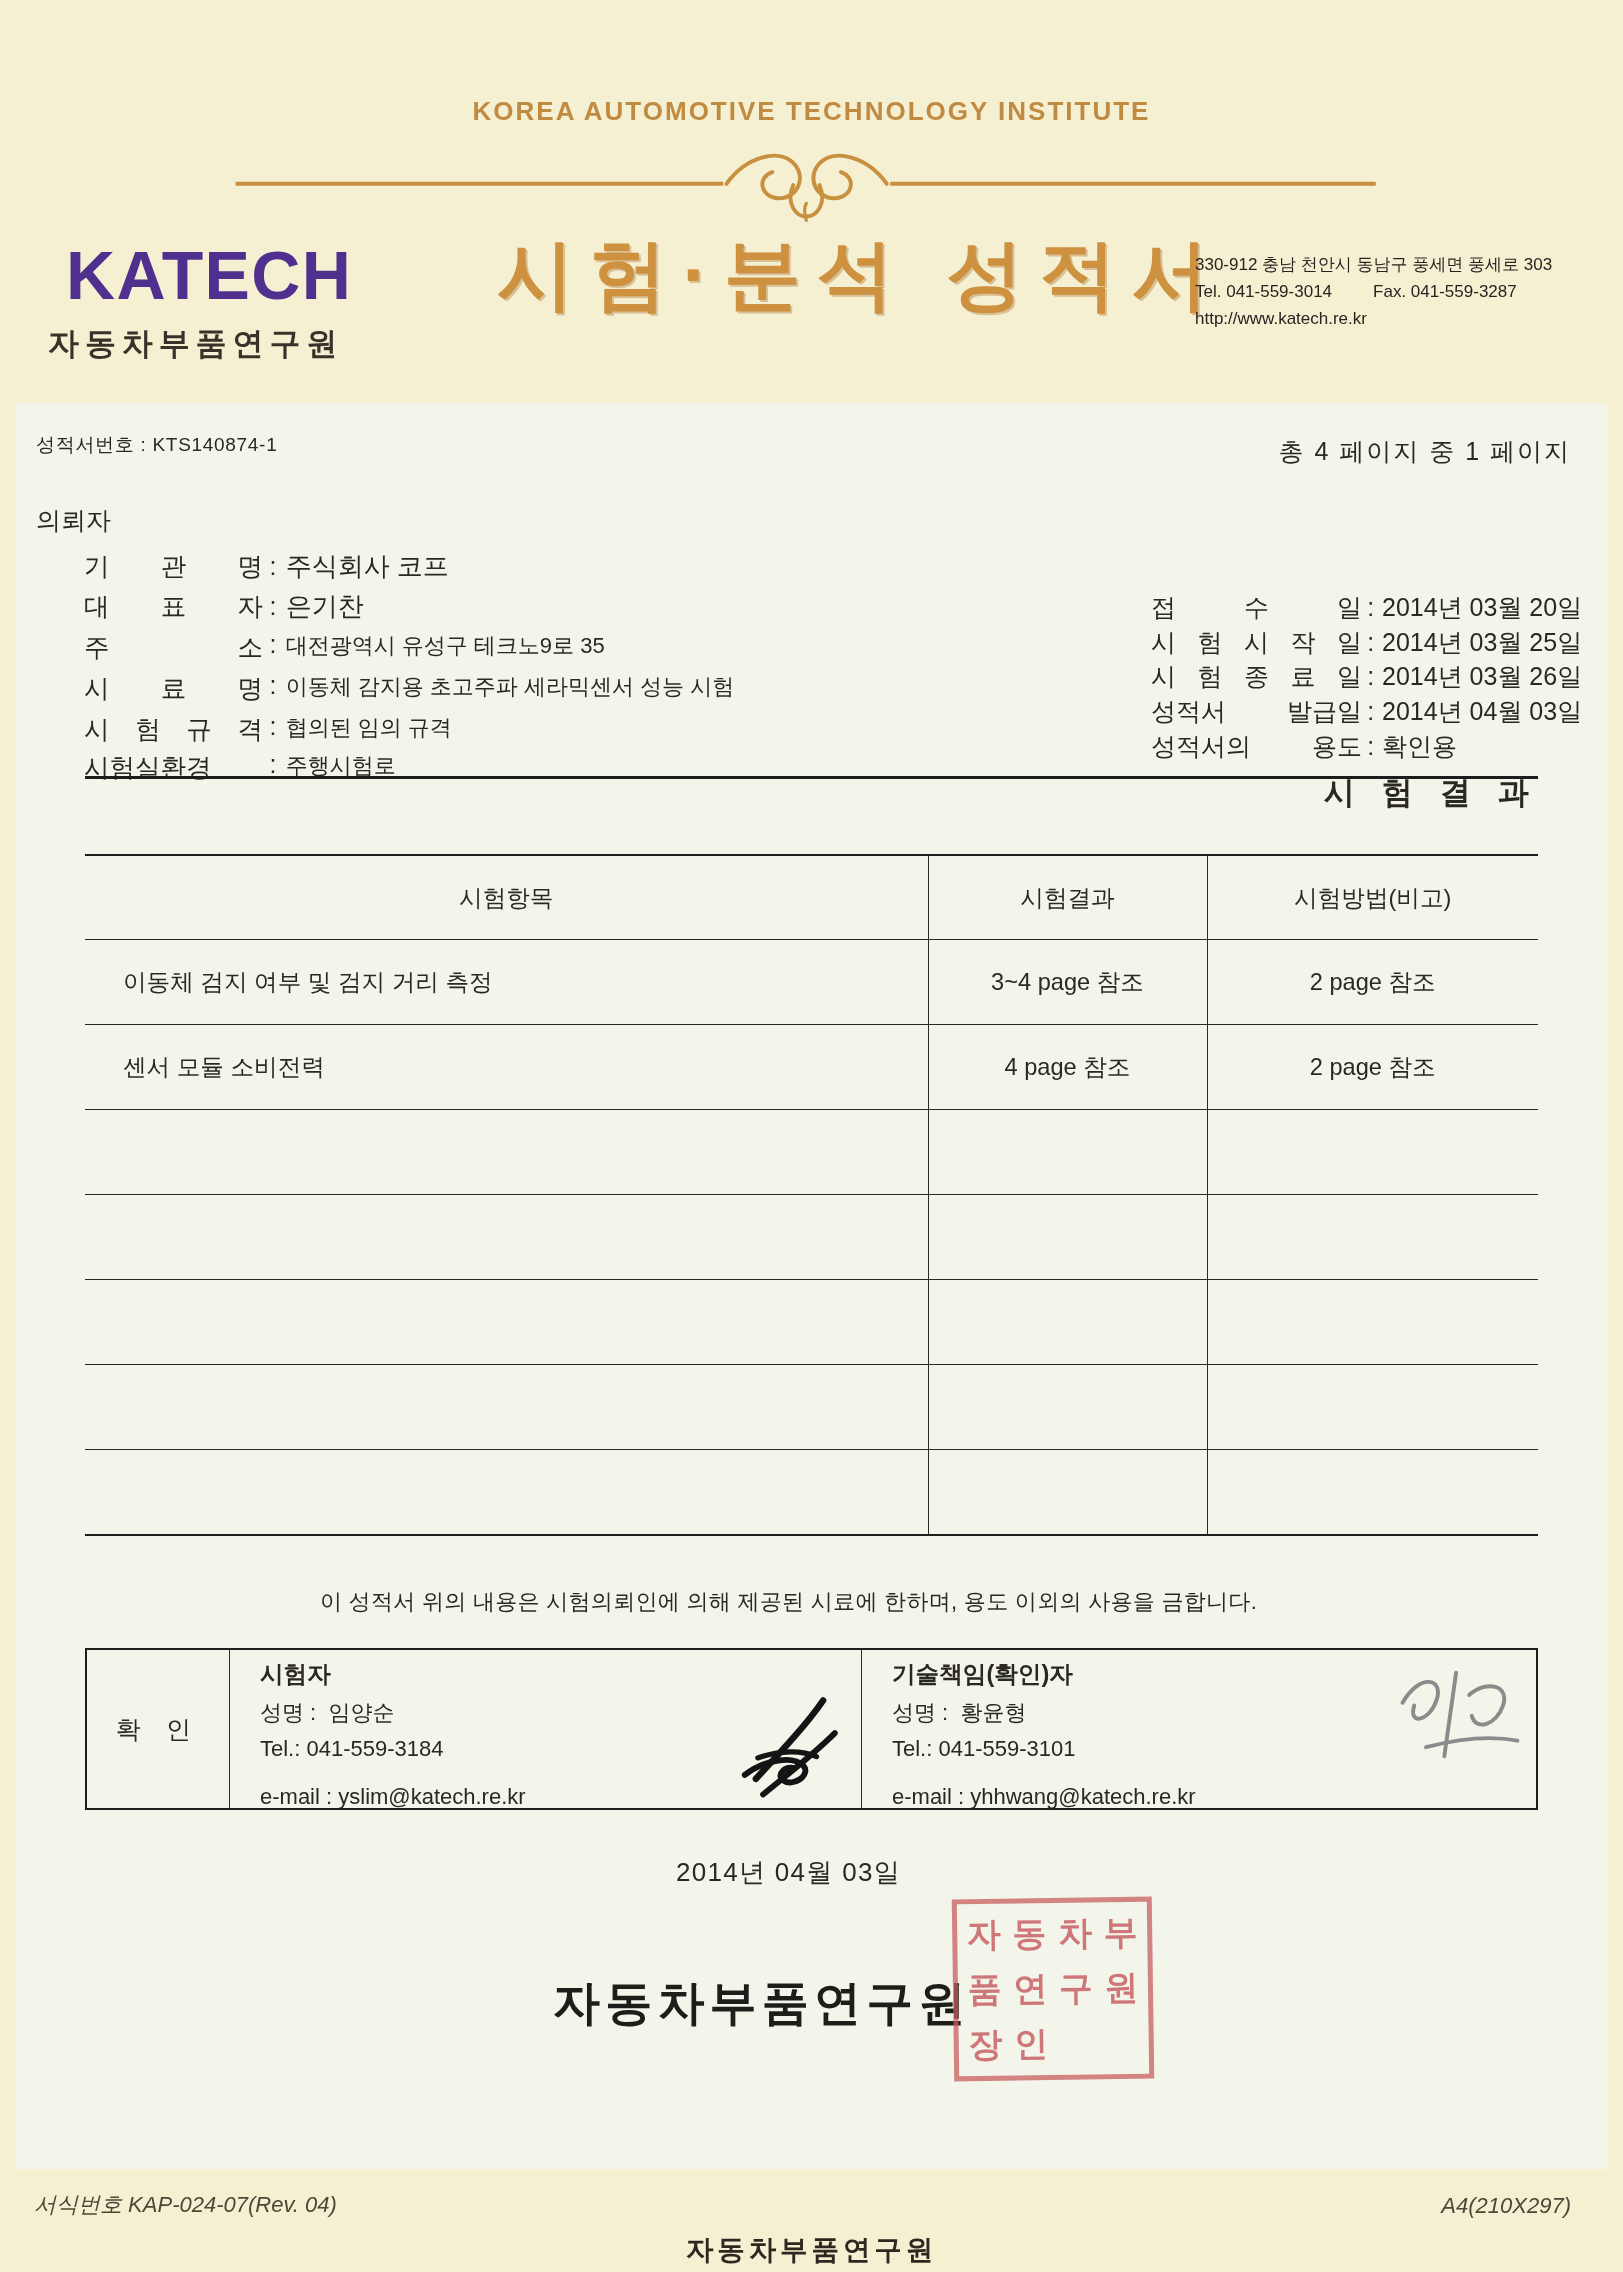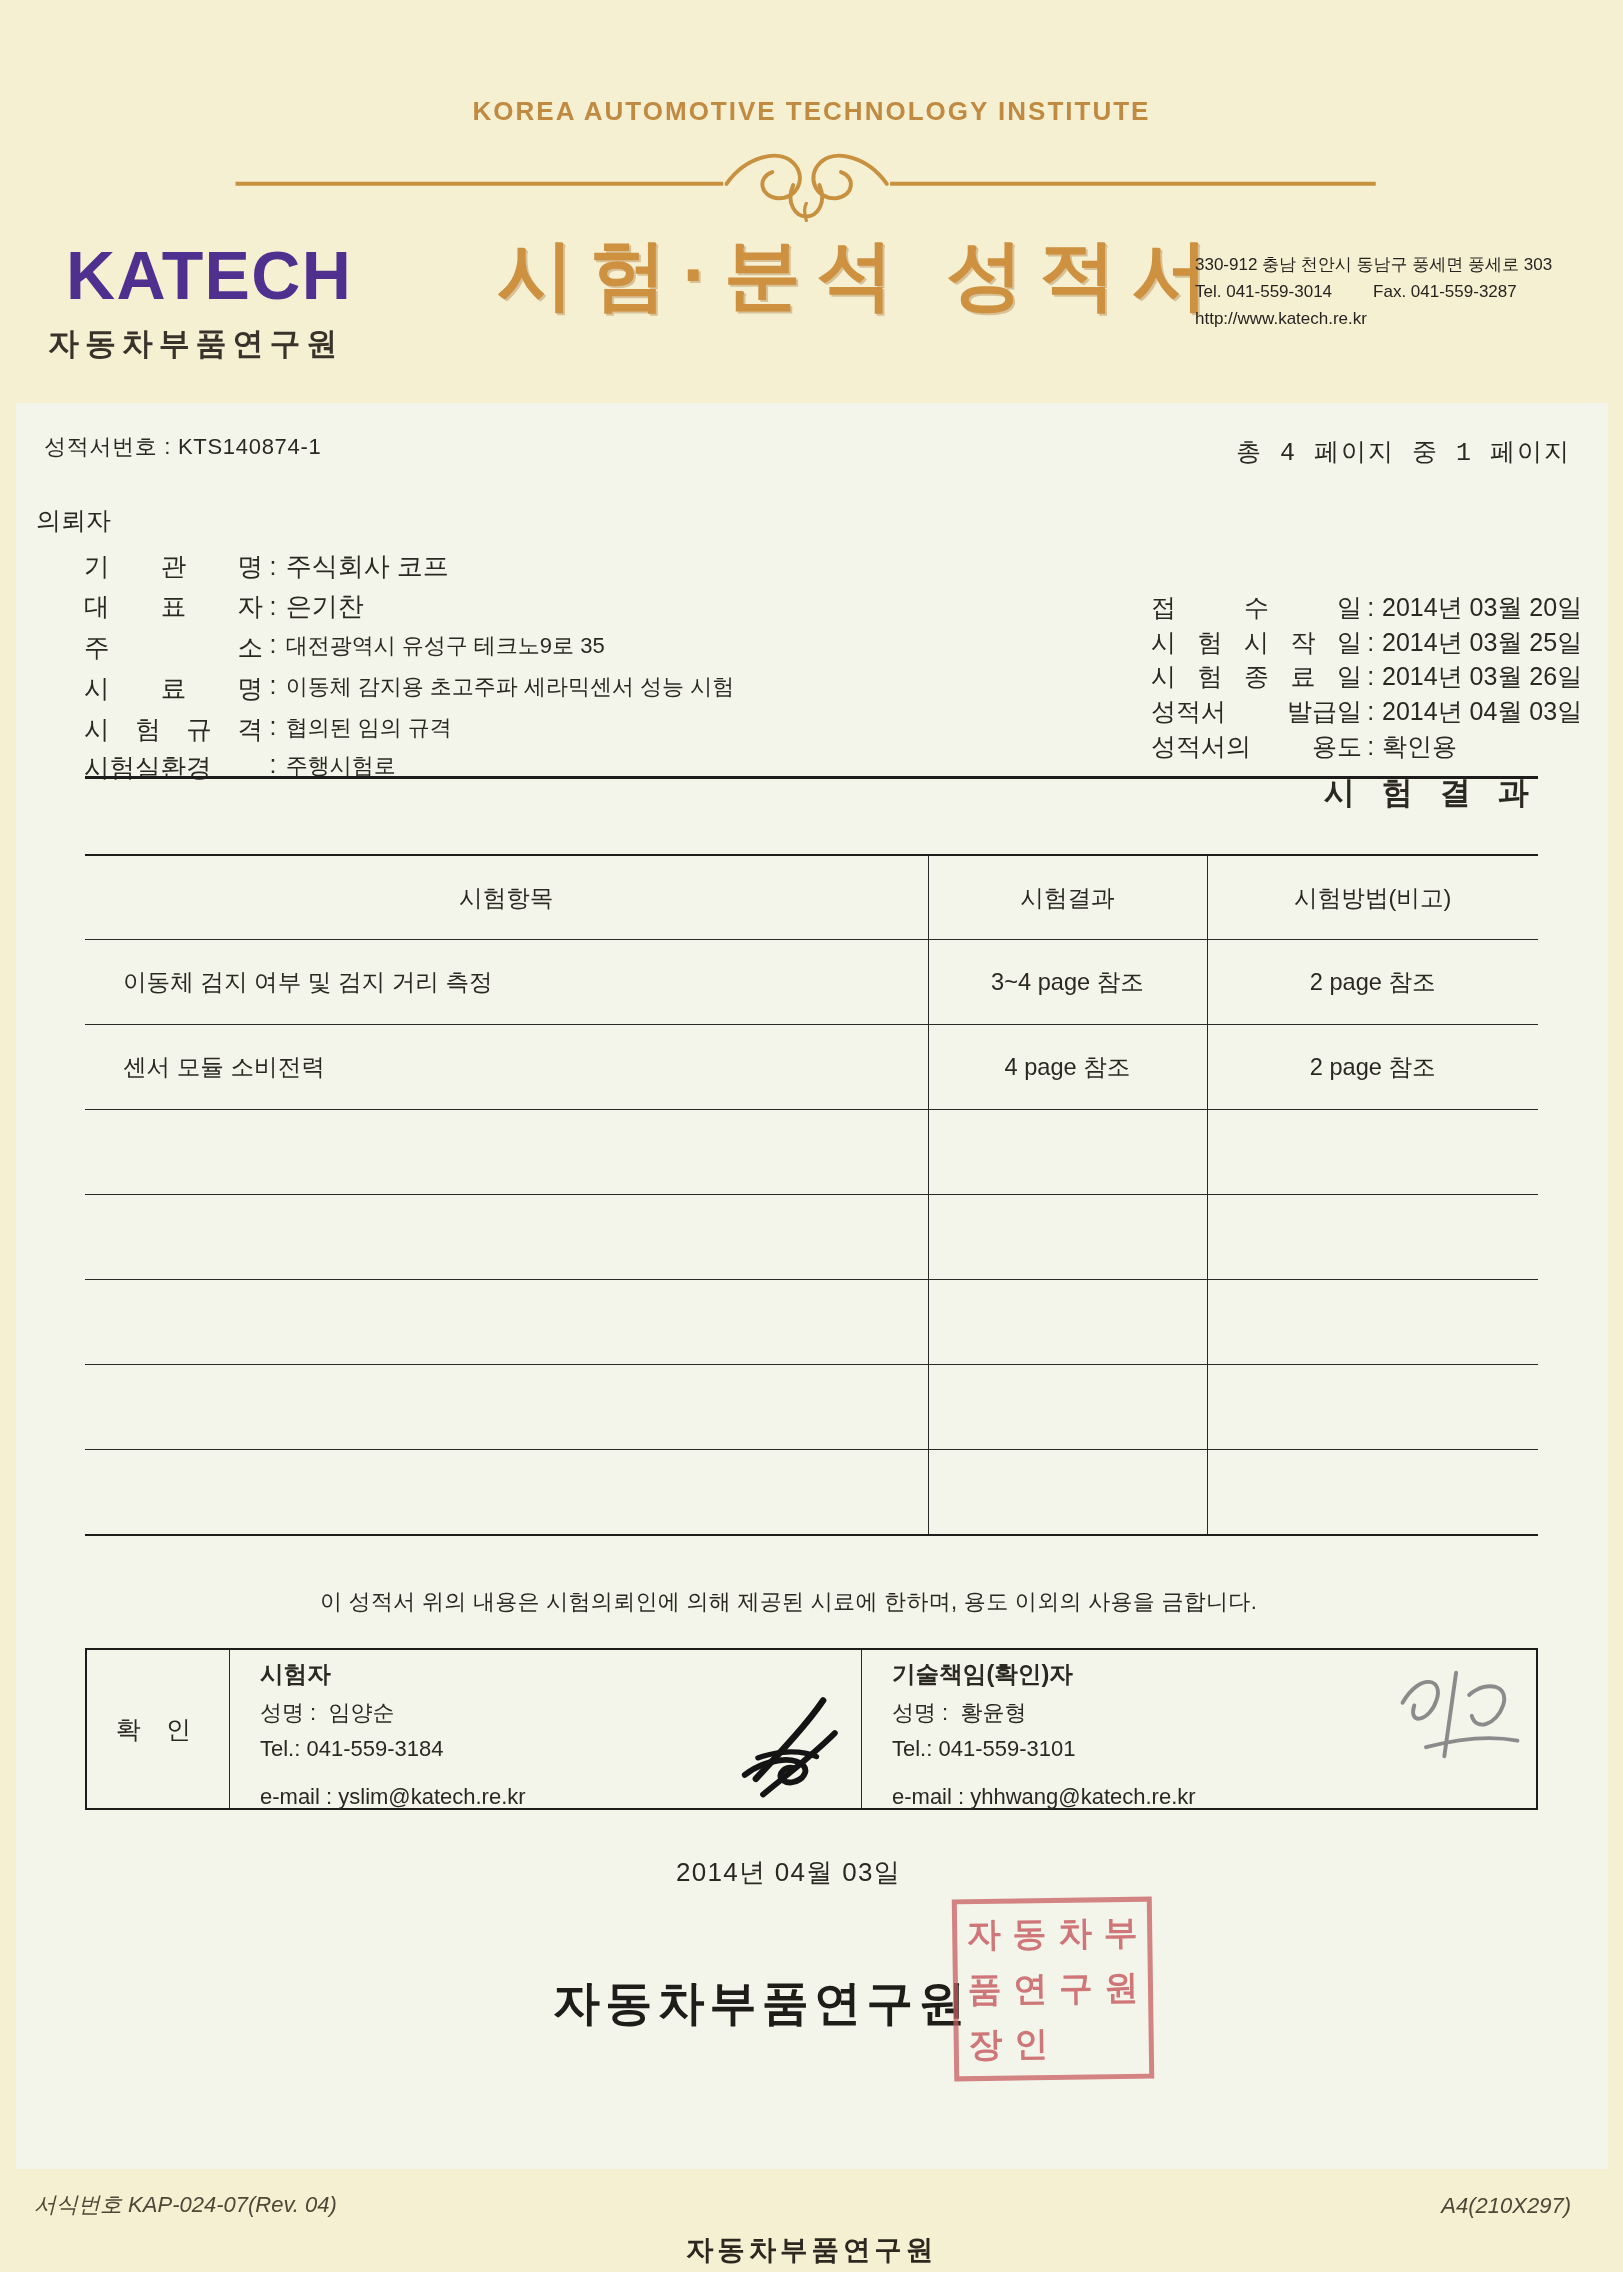--- a/index.html
+++ b/index.html
@@ -32,22 +32,22 @@
   }
   .gold-title{
     left:497px;top:224px;width:641px;text-align:center;
     font-size:77px;font-weight:bold;letter-spacing:15.7px;
     color:#cd9140;text-shadow:2px 2px 0 rgba(160,106,40,.35);
     white-space:nowrap;
   }
   .addr{left:1195px;top:251px;font-size:17px;line-height:27px;color:#27241f;}
   .addr .gap{display:inline-block;width:41px;}
   
-  .report-no{left:44px;top:432px;font-size:22px;letter-spacing:0.7px;}
-  .page-info{left:1231px;top:435px;width:340px;text-align:right;font-size:25px;letter-spacing:2px;font-family:Liberation Mono, monospace;}
+  .report-no{left:36px;top:432px;font-size:19px;letter-spacing:0.7px;}
+  .page-info{left:1231px;top:435px;width:340px;text-align:right;font-size:25px;letter-spacing:2px;}
   
   .client-head{left:36px;top:504px;font-size:25px;}
   .crow{left:84px;height:35px;white-space:nowrap;}
   .clabel{display:inline-block;width:179px;font-size:25.5px;text-align:justify;text-align-last:justify;vertical-align:top;}
   .ccolon{display:inline-block;margin:0 9.2px 0 6.5px;font-size:25px;}
   .cvalue{font-size:22px;}
   .cvalue.big{font-size:26px;}
   .drow{left:1151px;height:33px;white-space:nowrap;}
   .dlabel{display:inline-block;width:211px;font-size:25px;text-align:justify;text-align-last:justify;vertical-align:top;}
   .dcolon{display:inline-block;margin:0 7.9px 0 5.2px;font-size:25px;}

